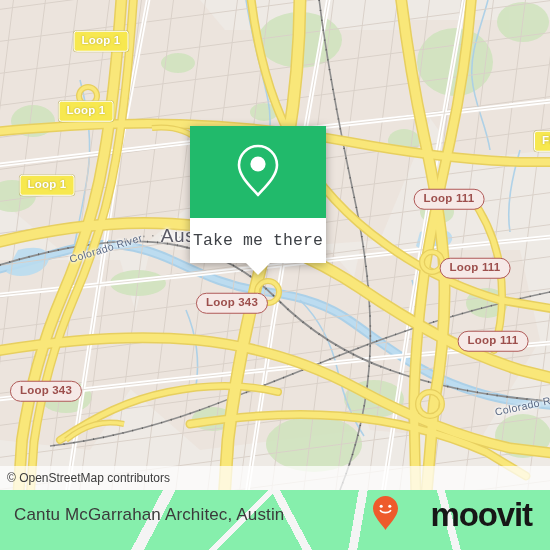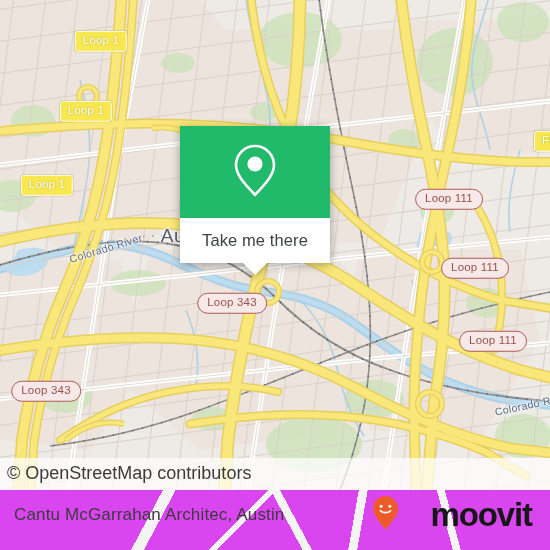--- a/index.html
+++ b/index.html
@@ -18,21 +18,21 @@
     overflow: hidden;
     background: #ece5dd;
   }
   #map-canvas { position:absolute; left:0; top:0; width:550px; height:490px; }
 
   
   .road-label {
     position: absolute;
     white-space: nowrap;
     font-family: "Liberation Sans", sans-serif;
-    font-weight: normal;
+    font-weight: bold;
     letter-spacing: .2px;
     line-height: 1;
     transform: translate(-50%, -50%);
   }
   .road-label.motorway {
     background: #f7e84f;
     border: 1.6px solid #ffffff;
     color: #ffffff;
     font-size: 11.5px;
     padding: 3px 7px 4px 7px;
@@ -69,31 +69,32 @@
     white-space: nowrap;
     text-shadow: 0 0 3px #fff, 0 0 3px #fff, 0 0 4px #fff;
   }
 
   
   #attribution {
     position: absolute; left: 0; bottom: 0;
     width: 100%;
     background: rgba(255,255,255,.72);
     color: #3c3c3c;
-    font-size: 18px;
+    font-size: 12px;
     padding: 5px 0 5px 7px;
     line-height: 1.2;
   }
 
   
   #popup {
     position: absolute;
-    left: 180px; top: 126px;
-    width: 150px;
+    left: 190px; top: 126px;
+    width: 136px;
     filter: drop-shadow(0 2px 5px rgba(0,0,0,.32));
+    font-family: Liberation Mono, monospace;
   }
   #popup-head {
     height: 92px;
     background: #21ba6b;
     display: flex; align-items: center; justify-content: center;
   }
   #popup-body {
     height: 45px;
     background: #ffffff;
     display: flex; align-items: center; justify-content: center;
@@ -109,21 +110,21 @@
     margin-left: -12px;
     border-left: 12px solid transparent;
     border-right: 12px solid transparent;
     border-top: 12px solid #ffffff;
   }
 
   
   #bottom-bar {
     position: absolute; left: 0; top: 490px;
     width: 550px; height: 60px;
-    background: #d946ef;
+    background: #86efac;
     display: flex; align-items: center; justify-content: space-between;
     padding: 0 18px 11px 14px;
     overflow: hidden;
   }
   #bottom-bar::before {
     content: "";
     position: absolute; left: 0; top: 0; width: 100%; height: 100%;
     background:
       linear-gradient(118deg, transparent 0 28%, #f4f4f4 28% 30.2%, transparent 30.2% 100%),
       linear-gradient(62deg,  transparent 0 52%, #f5f5f5 52% 53.6%, transparent 53.6% 100%),

